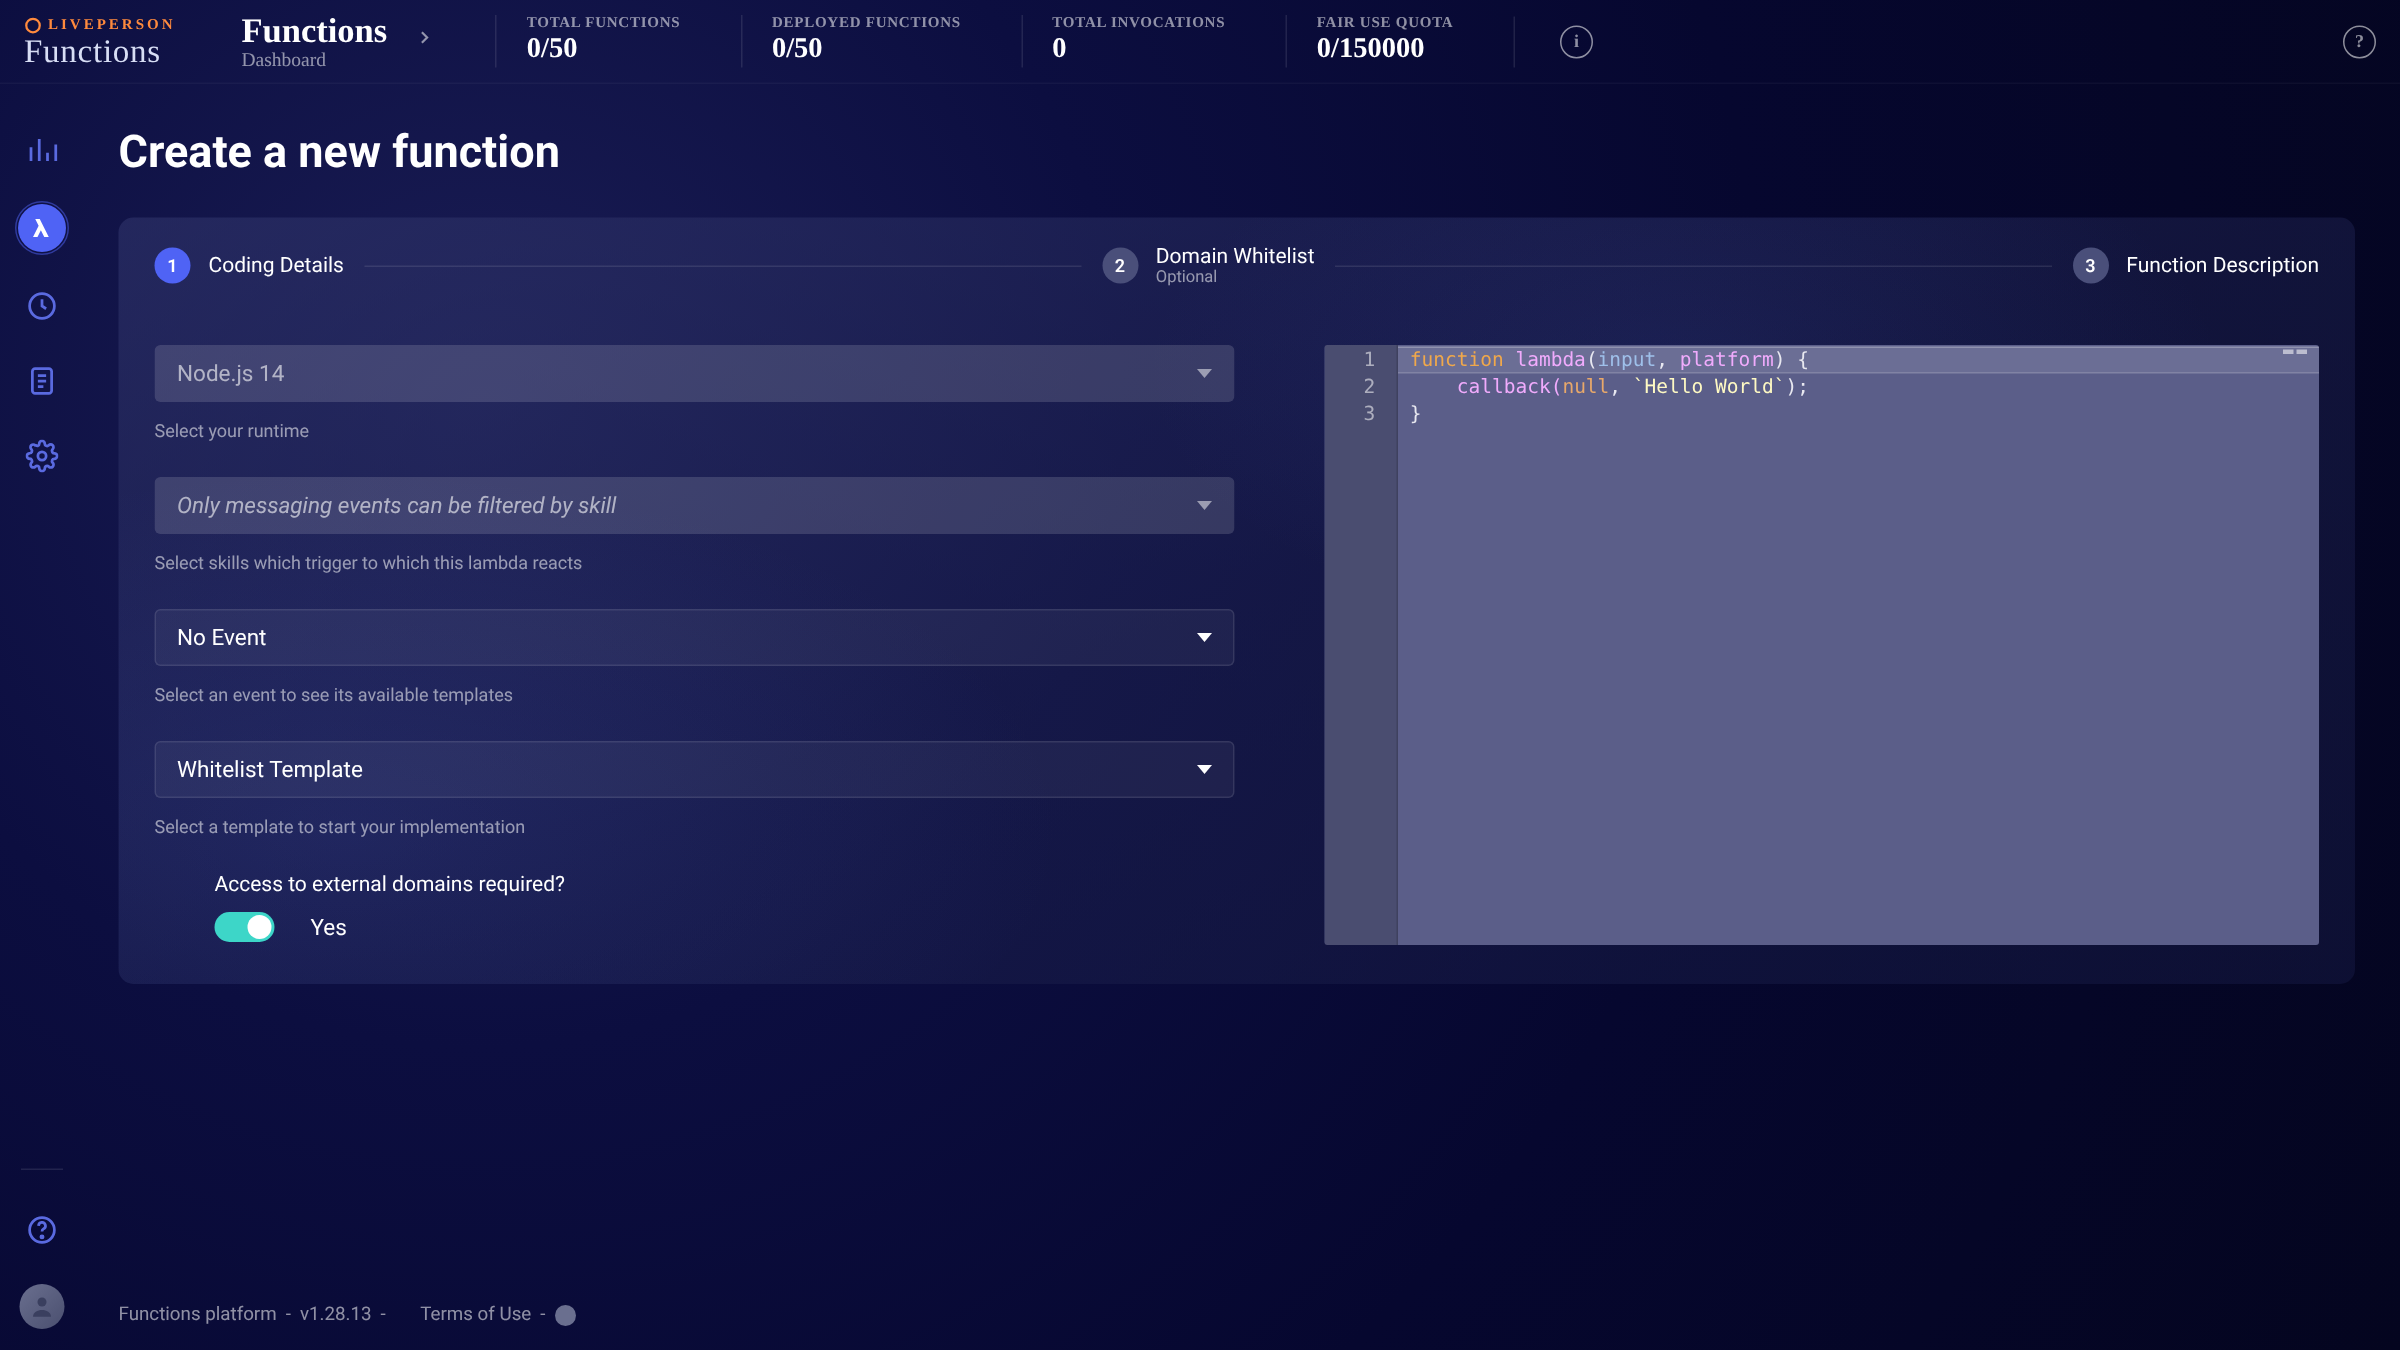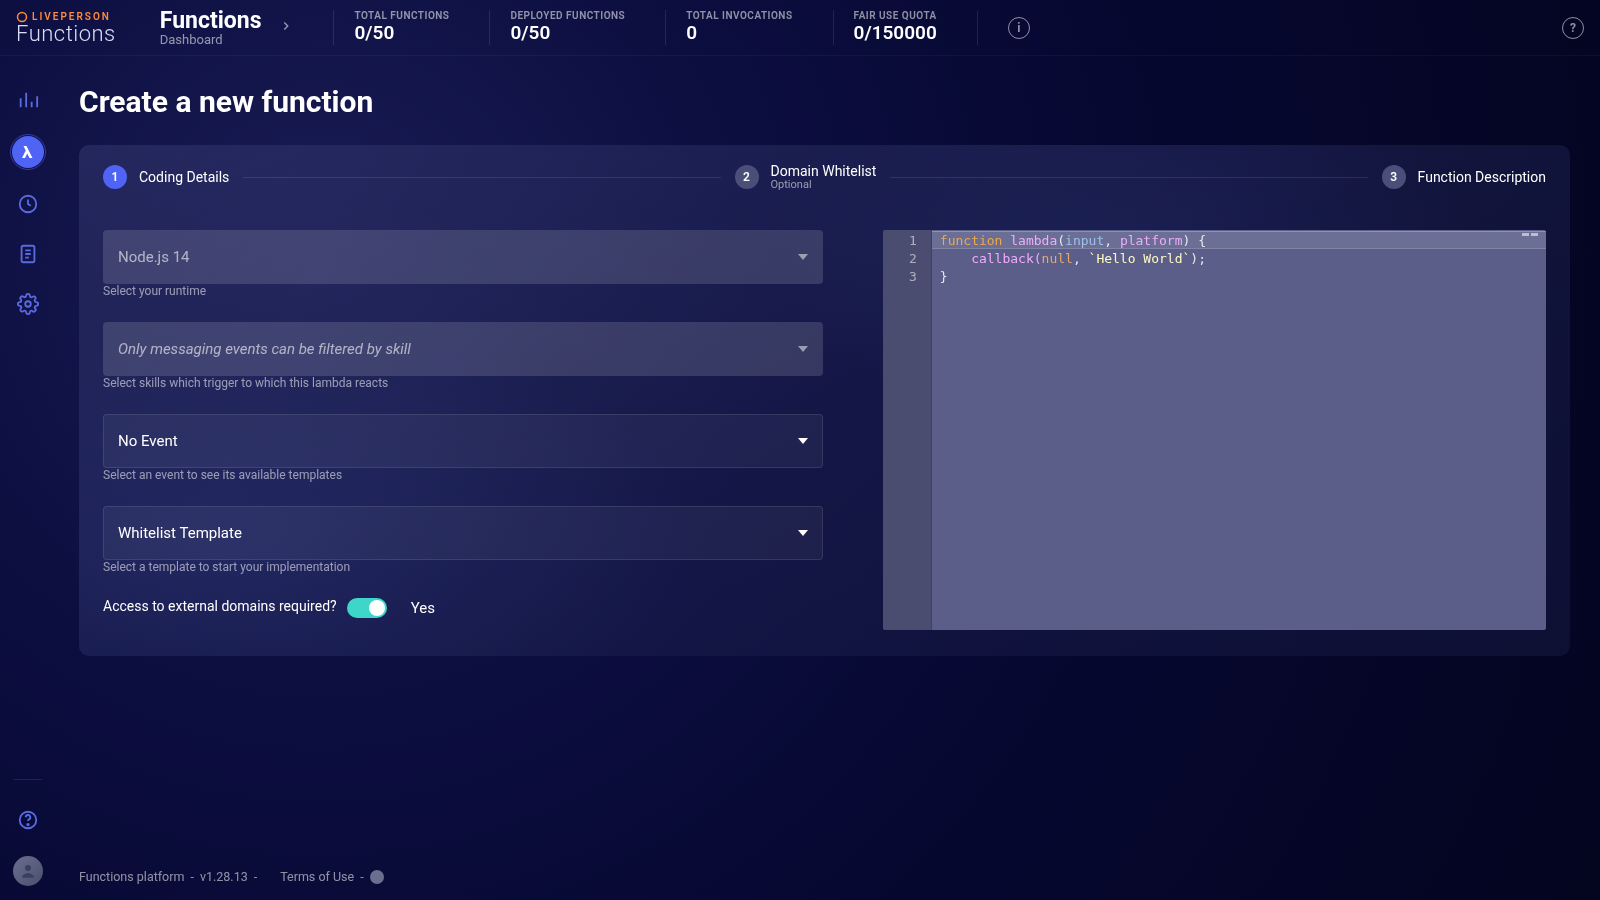--- a/index.html
+++ b/index.html
@@ -33,20 +33,21 @@
     font-size: 14px;
   }
   
   .topbar {
     height: 56px;
     display: flex;
     align-items: center;
     padding: 0 16px;
     gap: 20px;
     border-bottom: 1px solid rgba(255,255,255,0.04);
+    font-family: Liberation Serif, serif;
   }
   .brand { display:flex; align-items:center; gap:8px; padding-right: 24px;}
   .brand-text { display:flex; flex-direction:column; line-height:1; }
   .brand-lp { font-size:10px; letter-spacing:2px; color:#ff8a3d; font-weight:600; display:flex; align-items:center; gap:4px;}
   .brand-fn { font-size:22px; font-weight:300; color:#d8def5; letter-spacing:0.5px;}
   .crumb { display:flex; align-items:center; gap:18px; padding-right:20px; }
   .crumb-main { display:flex; flex-direction:column; line-height:1.1; }
   .crumb-title { font-size:23px; font-weight:700; }
   .crumb-sub { font-size:13px; color: var(--text-dim); font-weight:400; }
   .chevron { color: var(--text-dim); }
@@ -102,33 +103,33 @@
   .btn-continue { background: #ff7a1a; color:#fff; }
   
   .form-row { display:flex; gap:60px; }
   .form-col { flex:0 0 720px; display:flex; flex-direction:column; gap:24px;}
   
   .field {}
   .select {
     background: rgba(255,255,255,0.05);
     border:1px solid var(--border);
     border-radius:4px;
-    height:54px;
+    height:38px;
     display:flex; align-items:center; justify-content:space-between;
     padding:0 14px;
     color:#fff; font-size:15px;
     cursor:pointer;
   }
   .select.disabled { background: rgba(255,255,255,0.14); color: rgba(255,255,255,0.6); cursor:default; border-color:transparent;}
   .select.disabled.italic span:first-child { font-style:italic; }
   .caret { width:0; height:0; border-left:5px solid transparent; border-right:5px solid transparent; border-top:6px solid #fff;}
   .select.disabled .caret { border-top-color: rgba(255,255,255,0.5);}
-  .helper { font-size:12px; color:var(--text-dim); margin-top:0;}
-  
-  .toggle-row { display:flex; flex-direction:row; gap:10px;}
+  .helper { font-size:12px; color:var(--text-dim); margin-top:12px;}
+  
+  .toggle-row { display:flex; flex-direction:column; gap:10px;margin-left:40px;}
   .toggle-label { font-size:14px; }
   .toggle-ctrl { display:flex; align-items:center; gap:24px;}
   .switch { width:40px; height:20px; border-radius:10px; background:var(--accent-teal); position:relative; cursor:pointer;}
   .switch-knob { position:absolute; width:16px; height:16px; border-radius:50%; background:#fff; top:2px; right:2px; transition:.2s;}
   .toggle-text { font-size:15px; }
   
   .code-col { flex:1; }
   .editor { display:flex; background:#5b5e89; border-radius:2px; height:400px; font-family: "SFMono-Regular",Consolas,Menlo,monospace; font-size:13px; overflow:hidden;}
   .gutter { background:rgba(0,0,0,0.18); padding:2px 14px 0 26px; color:rgba(255,255,255,0.55); text-align:right; display:flex; flex-direction:column; line-height:18px; border-right:1px solid rgba(0,0,0,0.15);}
   .code-lines { padding:2px 8px 0 8px; flex:1; position:relative;}

